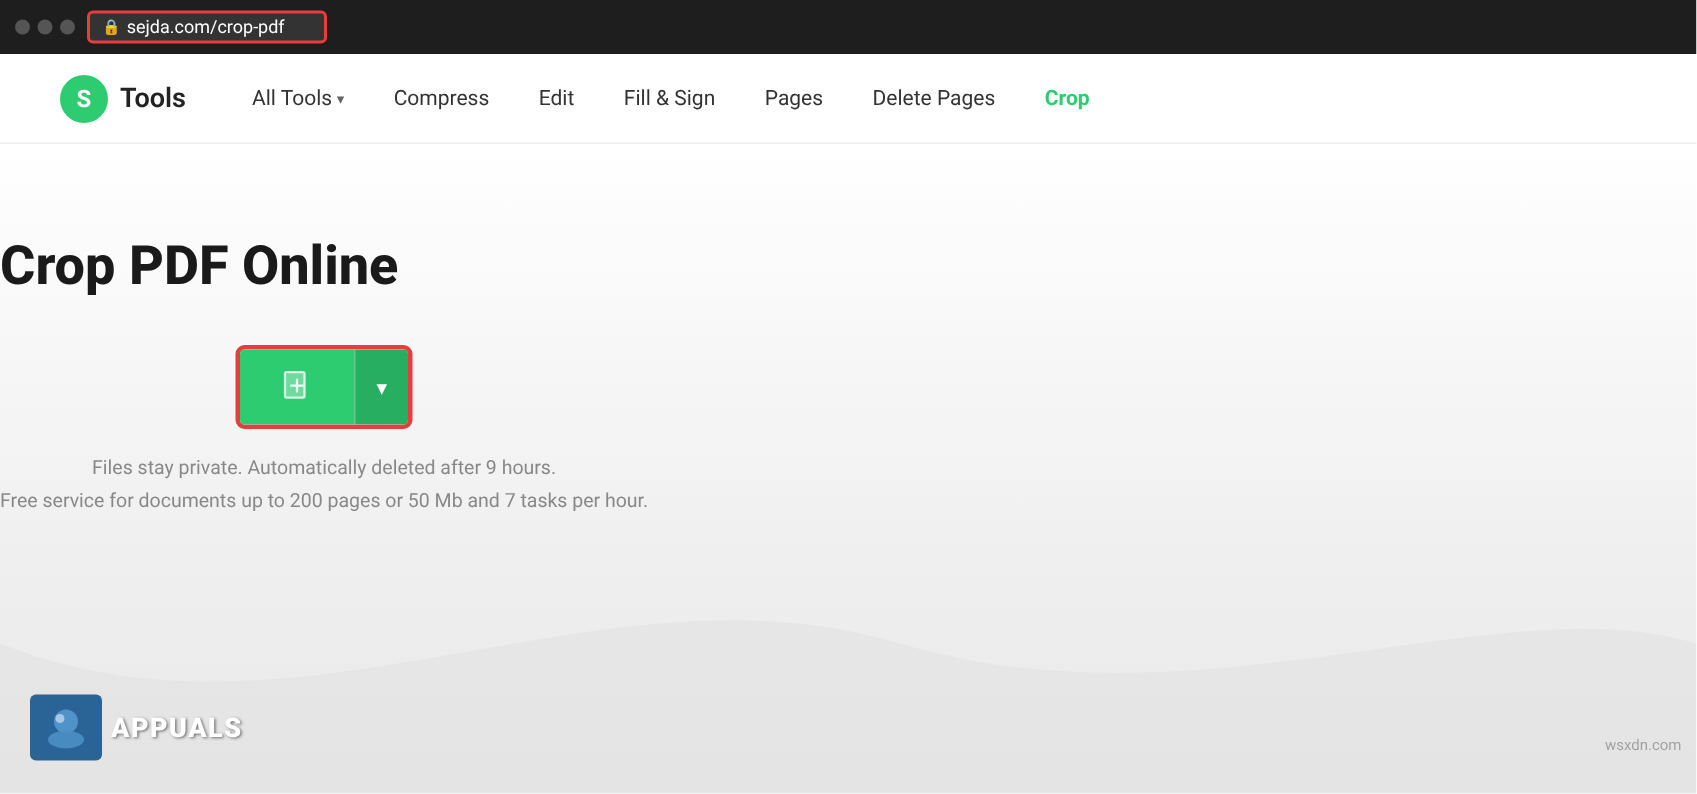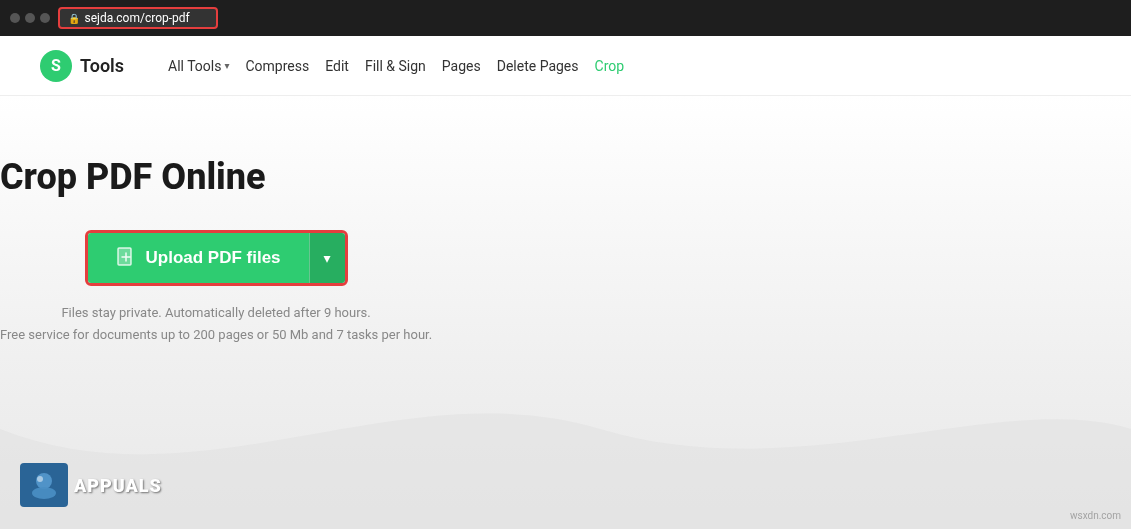--- a/index.html
+++ b/index.html
@@ -52,27 +52,27 @@
     .logo-circle {
       width: 32px; height: 32px; border-radius: 50%;
       background: #2ecc71;
       display: flex; align-items: center; justify-content: center;
       color: #fff; font-weight: bold; font-size: 16px;
     }
     .logo-text {
       font-size: 18px; font-weight: 600; color: #222;
     }
     .nav-links {
-      display: flex; align-items: flex-start; gap: 16px; flex: 1;
+      display: flex; align-items: flex-start; gap: 33px; flex: 1;
     }
     .nav-item {
       font-size: 14px; color: #333; cursor: pointer; text-decoration: none;
       display: flex; align-items: center; gap: 3px;
     }
-    .nav-item.active { color: #2ecc71; font-weight: 400; }
+    .nav-item.active { color: #2ecc71; font-weight: 700; }
     .chevron-down { font-size: 10px; color: #666; }
 
     
     .hero {
       background: linear-gradient(180deg, #ffffff 0%, #f0f0f0 60%, #e8e8e8 100%);
       min-height: 433px;
       display: flex;
       flex-direction: column;
       align-items: flex-start;
       padding-top: 60px;
@@ -174,21 +174,21 @@
       color: #fff;
       font-size: 18px;
       font-weight: 900;
       letter-spacing: 1px;
       text-shadow: 1px 1px 2px rgba(0,0,0,0.5);
     }
 
     
     .wsxdn-mark {
       position: absolute;
-      bottom: 8px;
+      bottom: 26px;
       right: 10px;
       font-size: 10px;
       color: rgba(0,0,0,0.3);
       z-index: 10;
     }
   </style>
 </head>
 <body>
 
 <div class="browser-chrome">
@@ -239,21 +239,20 @@
 <div class="hero">
   <h1 class="hero-title">Crop PDF Online</h1>
 
   <div class="upload-area">
     <div class="upload-btn-wrapper">
       <button class="upload-btn-main">
         <svg width="20" height="22" viewBox="0 0 20 22" fill="none" xmlns="http://www.w3.org/2000/svg">
           <rect x="2" y="1" width="13" height="17" rx="1" fill="rgba(255,255,255,0.3)" stroke="rgba(255,255,255,0.8)" stroke-width="1.5"></rect>
           <path d="M6 10h8M10 6v8" stroke="rgba(255,255,255,0.9)" stroke-width="1.5" stroke-linecap="round"></path>
         </svg>
-        <span>Upload PDF files</span>
       </button>
       <button class="upload-btn-dropdown">
         <span>▾</span>
       </button>
     </div>
     <p class="privacy-text">Files stay private. Automatically deleted after 9 hours.</p>
     <p class="privacy-text">Free service for documents up to 200 pages or 50 Mb and 7 tasks per hour.</p>
   </div>
 
   <div class="wave-container">

